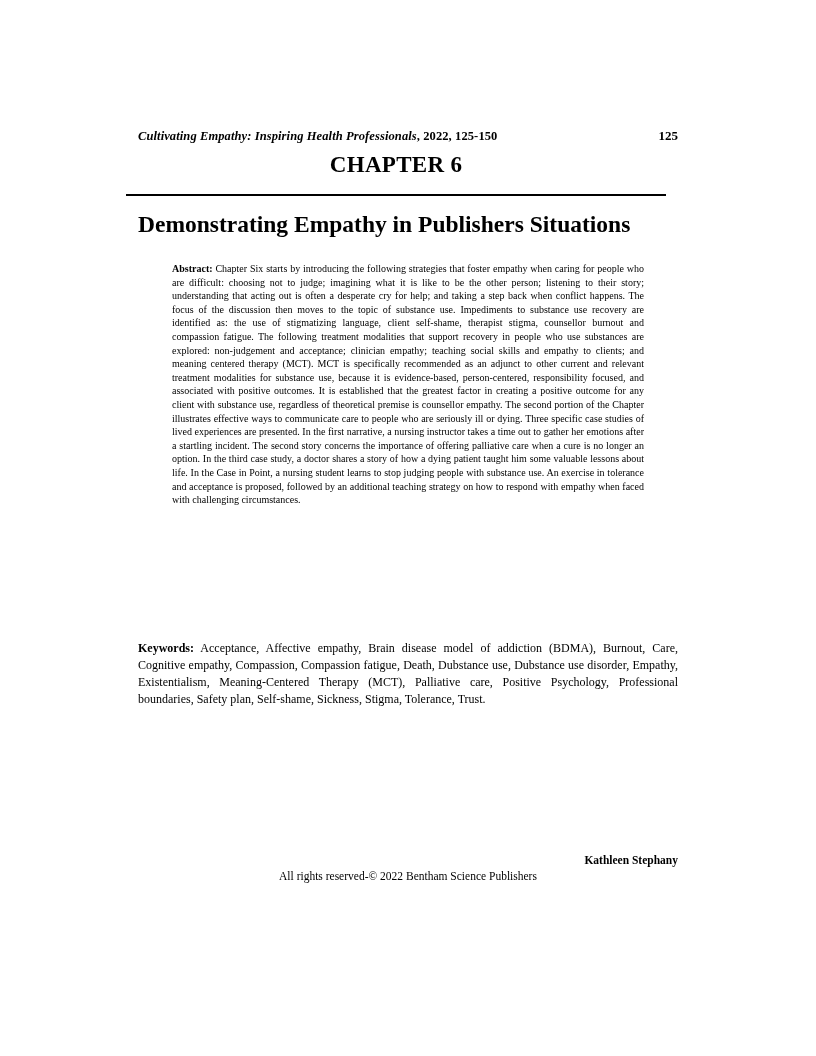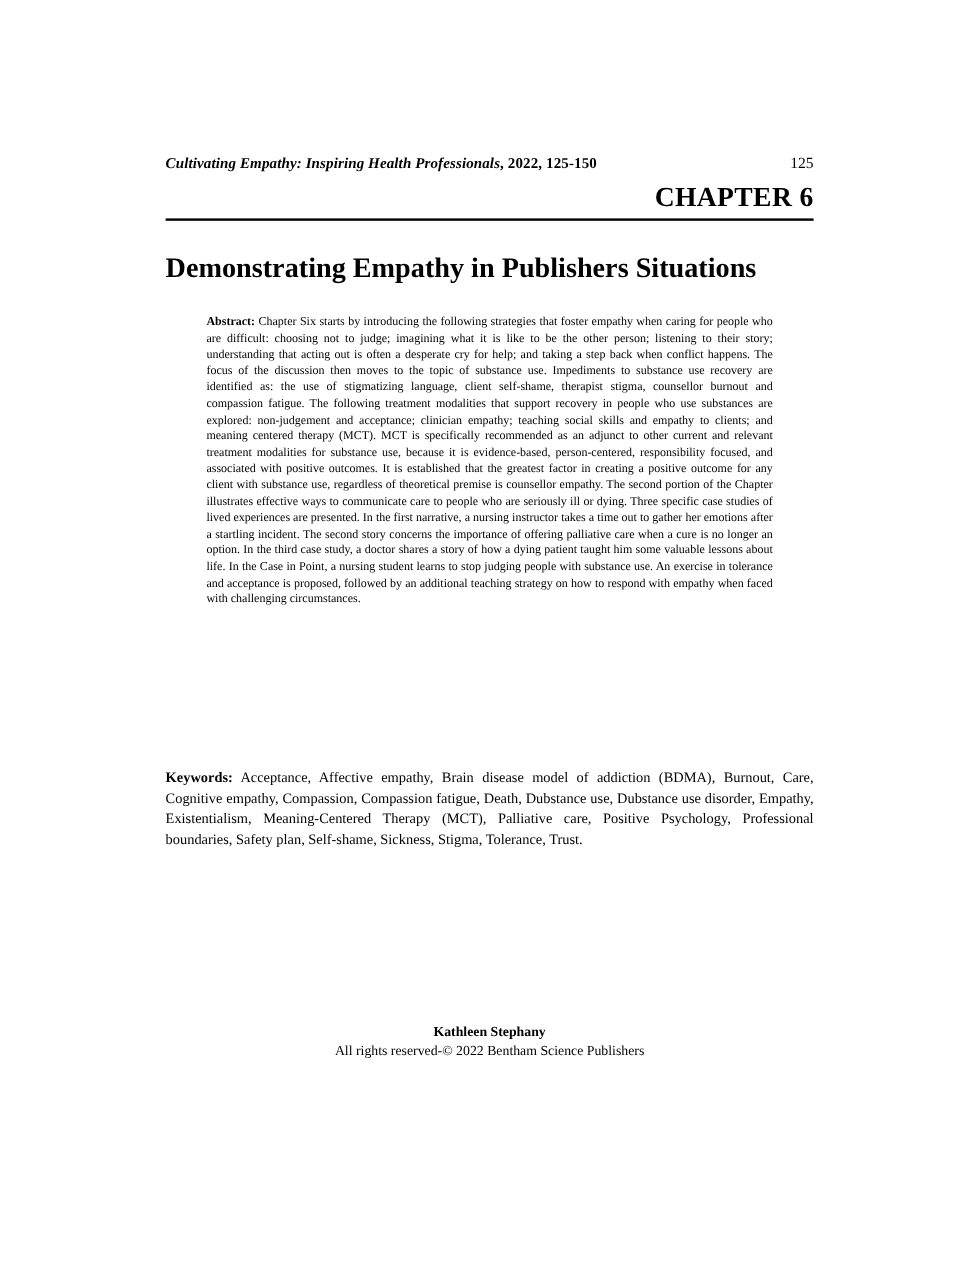--- a/index.html
+++ b/index.html
@@ -35,34 +35,34 @@
   }
   .running-head .rh-left {
     font-style: italic;
     font-weight: bold;
     letter-spacing: 0.1px;
   }
   .running-head .rh-left .rh-plain {
     font-style: normal;
   }
   .running-head .rh-right {
-    font-weight: normal;
+    font-weight: bold;
     font-size: 13px;
     text-align: center;
   }
   .chapter-band {
     position: absolute;
-    left: 138px;
+    left: 126px;
     top: 152px;
     width: 540px;
-    text-align: right;
+    text-align: center;
     font-size: 23px;
     font-weight: bold;
     letter-spacing: 0.3px;
-    padding-bottom: 4px;
+    padding-bottom: 16px;
     border-bottom: 2px solid #000000;
   }
   .chapter-title {
     position: absolute;
     left: 138px;
     top: 194px;
     width: 540px;
     font-size: 23.5px;
     font-weight: bold;
     line-height: 1.25;
@@ -95,20 +95,21 @@
     position: absolute;
     left: 138px;
     top: 852px;
     width: 540px;
     text-align: center;
     font-size: 11.5px;
     line-height: 1.4;
   }
   .footer .f-author {
     font-weight: bold;
+    text-align: right;
   }
   .footer .f-rights {
     font-weight: normal;
   }
 </style>
 </head>
 <body>
 
 <div class="page">
 

